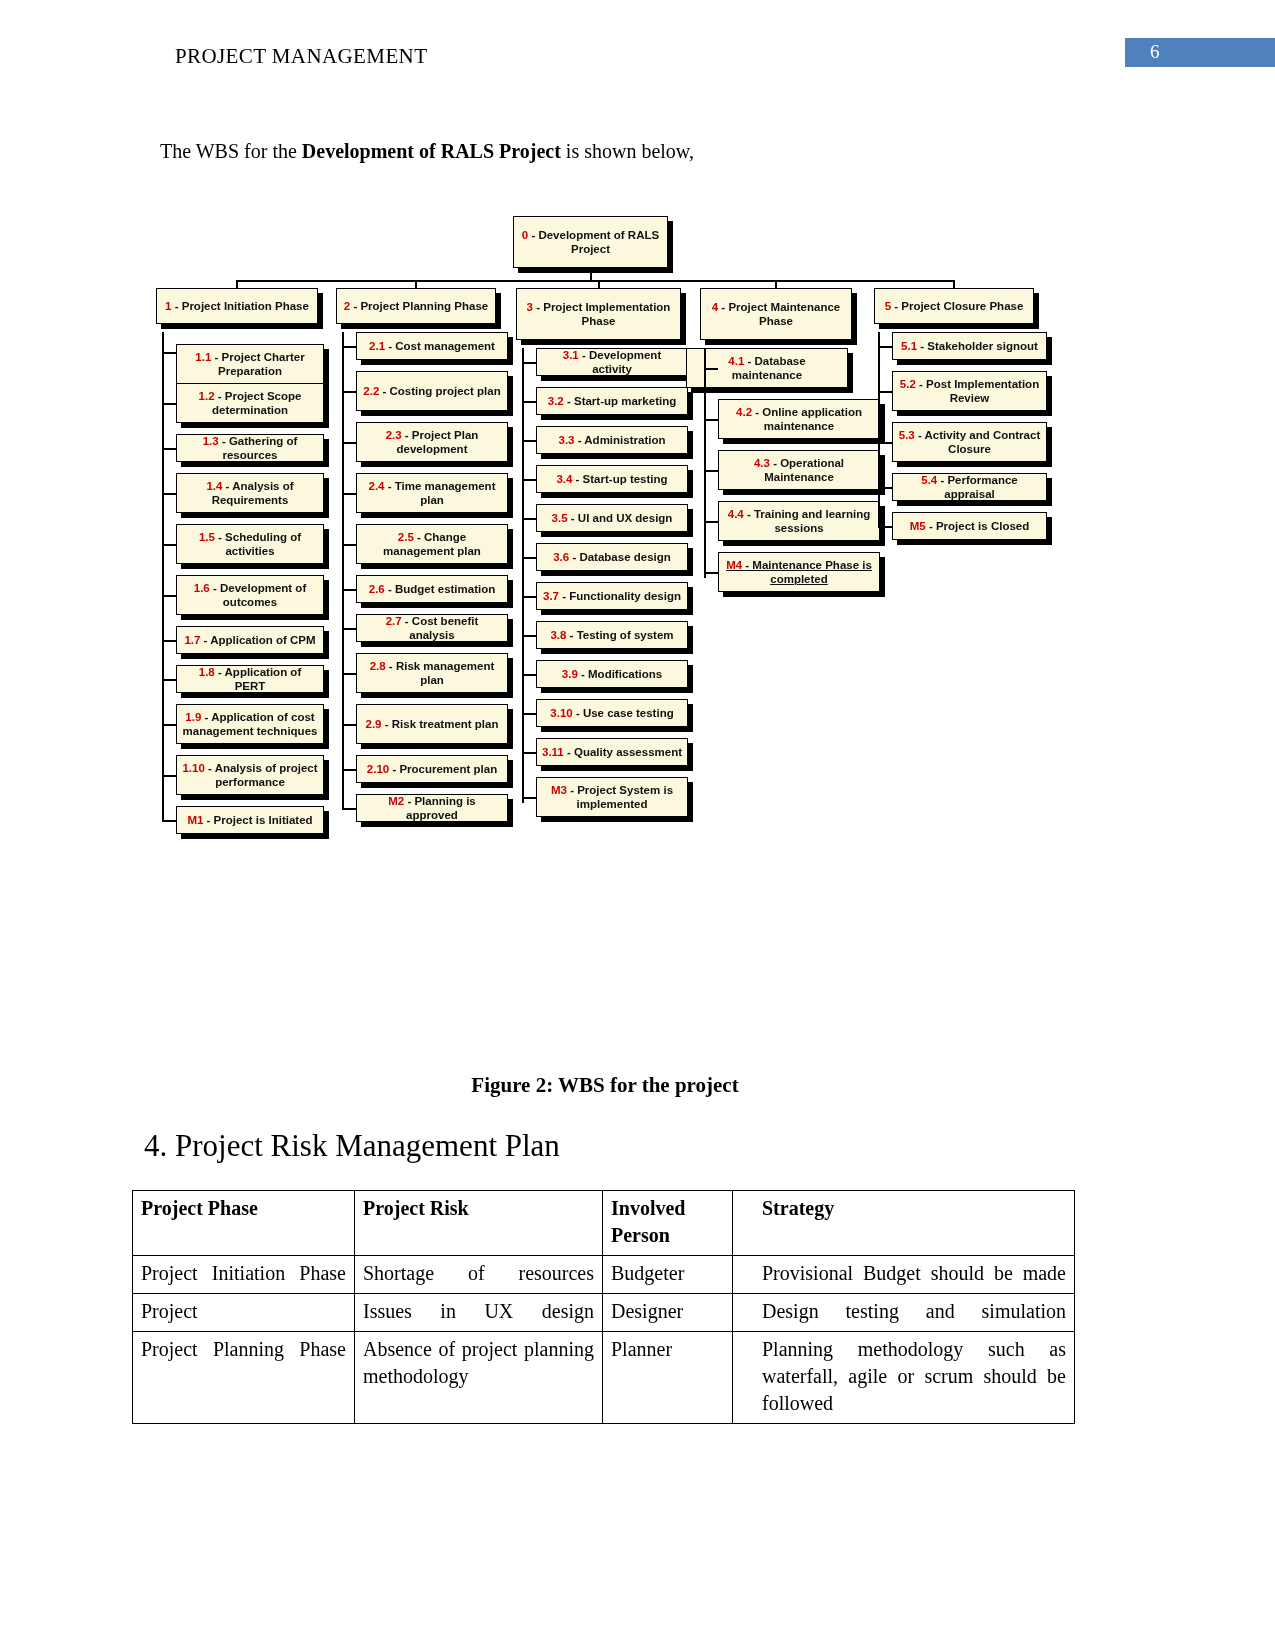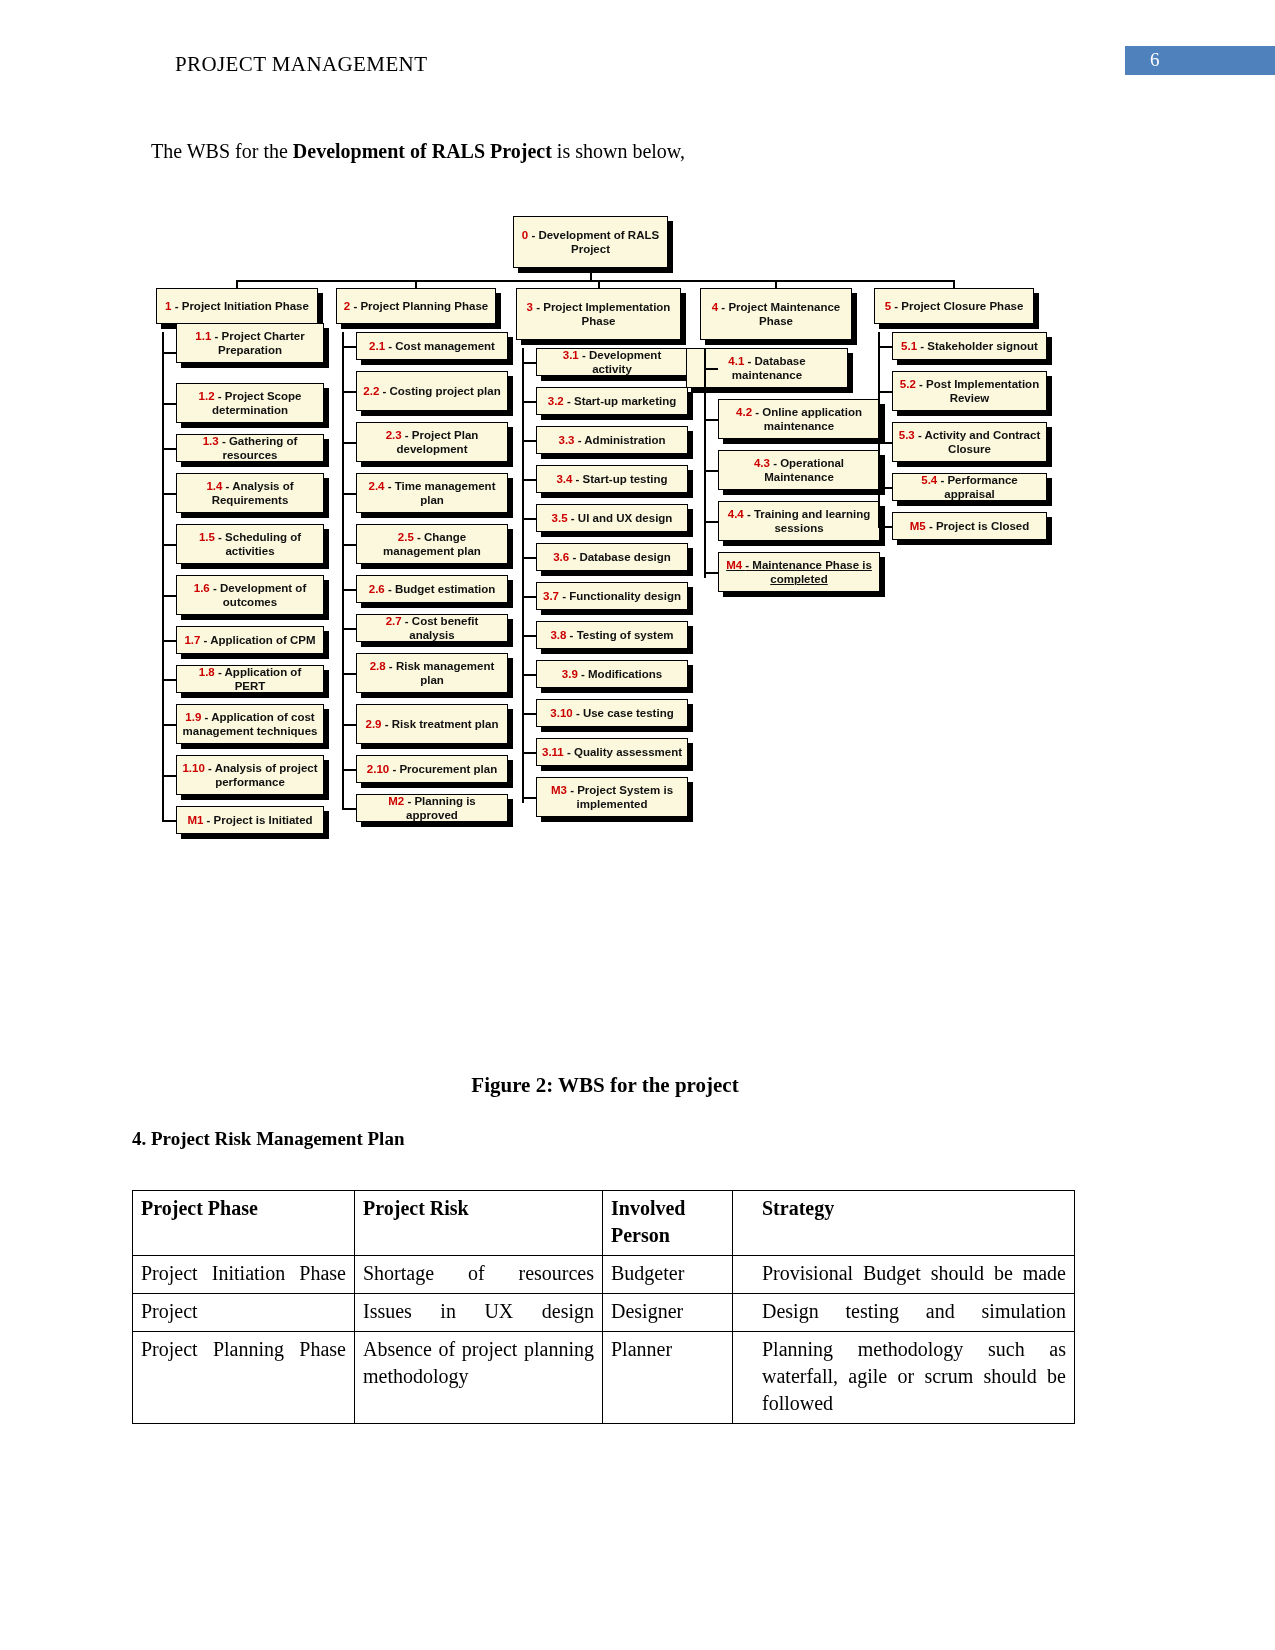--- a/index.html
+++ b/index.html
@@ -9,21 +9,21 @@
     height: 1650px;
     background: #ffffff;
     font-family: "Liberation Serif", serif;
     position: relative;
     overflow: hidden;
   }
 
   
   .page-header {
     position: absolute;
-    top: 52px; left: 0; width: 1275px; height: 34px;
+    top: 44px; left: 0; width: 1275px; height: 34px;
   }
   .header-title {
     position: absolute;
     left: 175px; top: 0;
     font-family: "Liberation Serif", serif;
     font-size: 21px;
     letter-spacing: .4px;
     color: #000;
     white-space: nowrap;
   }
@@ -37,21 +37,21 @@
     position: absolute;
     left: 25px; top: 3px;
     color: #ffffff;
     font-size: 19px;
     font-family: "Liberation Serif", serif;
   }
 
   
   .intro-line {
     position: absolute;
-    left: 151px; top: 140px;
+    left: 160px; top: 140px;
     font-size: 20px;
     color: #000;
     white-space: nowrap;
   }
   .intro-line b { font-weight: bold; }
 
   
   .wbs {
     position: absolute;
     left: 0; top: 0;
@@ -88,23 +88,23 @@
     left: 0; top: 1073px; width: 1210px;
     text-align: center;
     font-size: 21px;
     font-weight: bold;
     color: #000;
   }
 
   
   .section-heading {
     position: absolute;
-    left: 132px; top: 1128px;
-    font-size: 19px;
-    font-weight: bold;
+    left: 144px; top: 1128px;
+    font-size: 31px;
+    font-weight: normal;
     color: #000;
   }
 
   
   .risk-table {
     position: absolute;
     left: 132px; top: 1190px;
     width: 942px;
     border-collapse: collapse;
     table-layout: fixed;
@@ -147,21 +147,21 @@
 <div class="wbs" id="wbs-root">
     <div class="wbs-node" style="left: 513px; top: 216px; width: 155px; height: 52px;">
       <span><span class="code">0 </span><span class="sep">- Development of RALS Project</span></span>
     </div>
     <div class="wbs-line v" style="left: 589.5px; top: 268px; height: 12px;"></div>
     <div class="wbs-line h" style="left: 237px; top: 280px; width: 717px;"></div>
     <div class="wbs-line v" style="left: 236px; top: 280px; height: 8px;"></div>
     <div class="wbs-node" style="left: 156px; top: 288px; width: 162px; height: 36px;">
       <span><span class="code">1 </span><span class="sep">- Project Initiation Phase</span></span>
     </div>
-    <div class="wbs-node" style="left: 176px; top: 323px; width: 148px; height: 40px;">
+    <div class="wbs-node" style="left: 176px; top: 344px; width: 148px; height: 40px;">
       <span><span class="code">1.1 </span><span class="sep">- Project Charter Preparation</span></span>
     </div>
     <div class="wbs-line h" style="left: 162px; top: 352px; width: 14px;"></div>
     <div class="wbs-node" style="left: 176px; top: 383px; width: 148px; height: 40px;">
       <span><span class="code">1.2 </span><span class="sep">- Project Scope determination</span></span>
     </div>
     <div class="wbs-line h" style="left: 162px; top: 403px; width: 14px;"></div>
     <div class="wbs-node" style="left: 176px; top: 434px; width: 148px; height: 28px;">
       <span><span class="code">1.3 </span><span class="sep">- Gathering of resources</span></span>
     </div>

